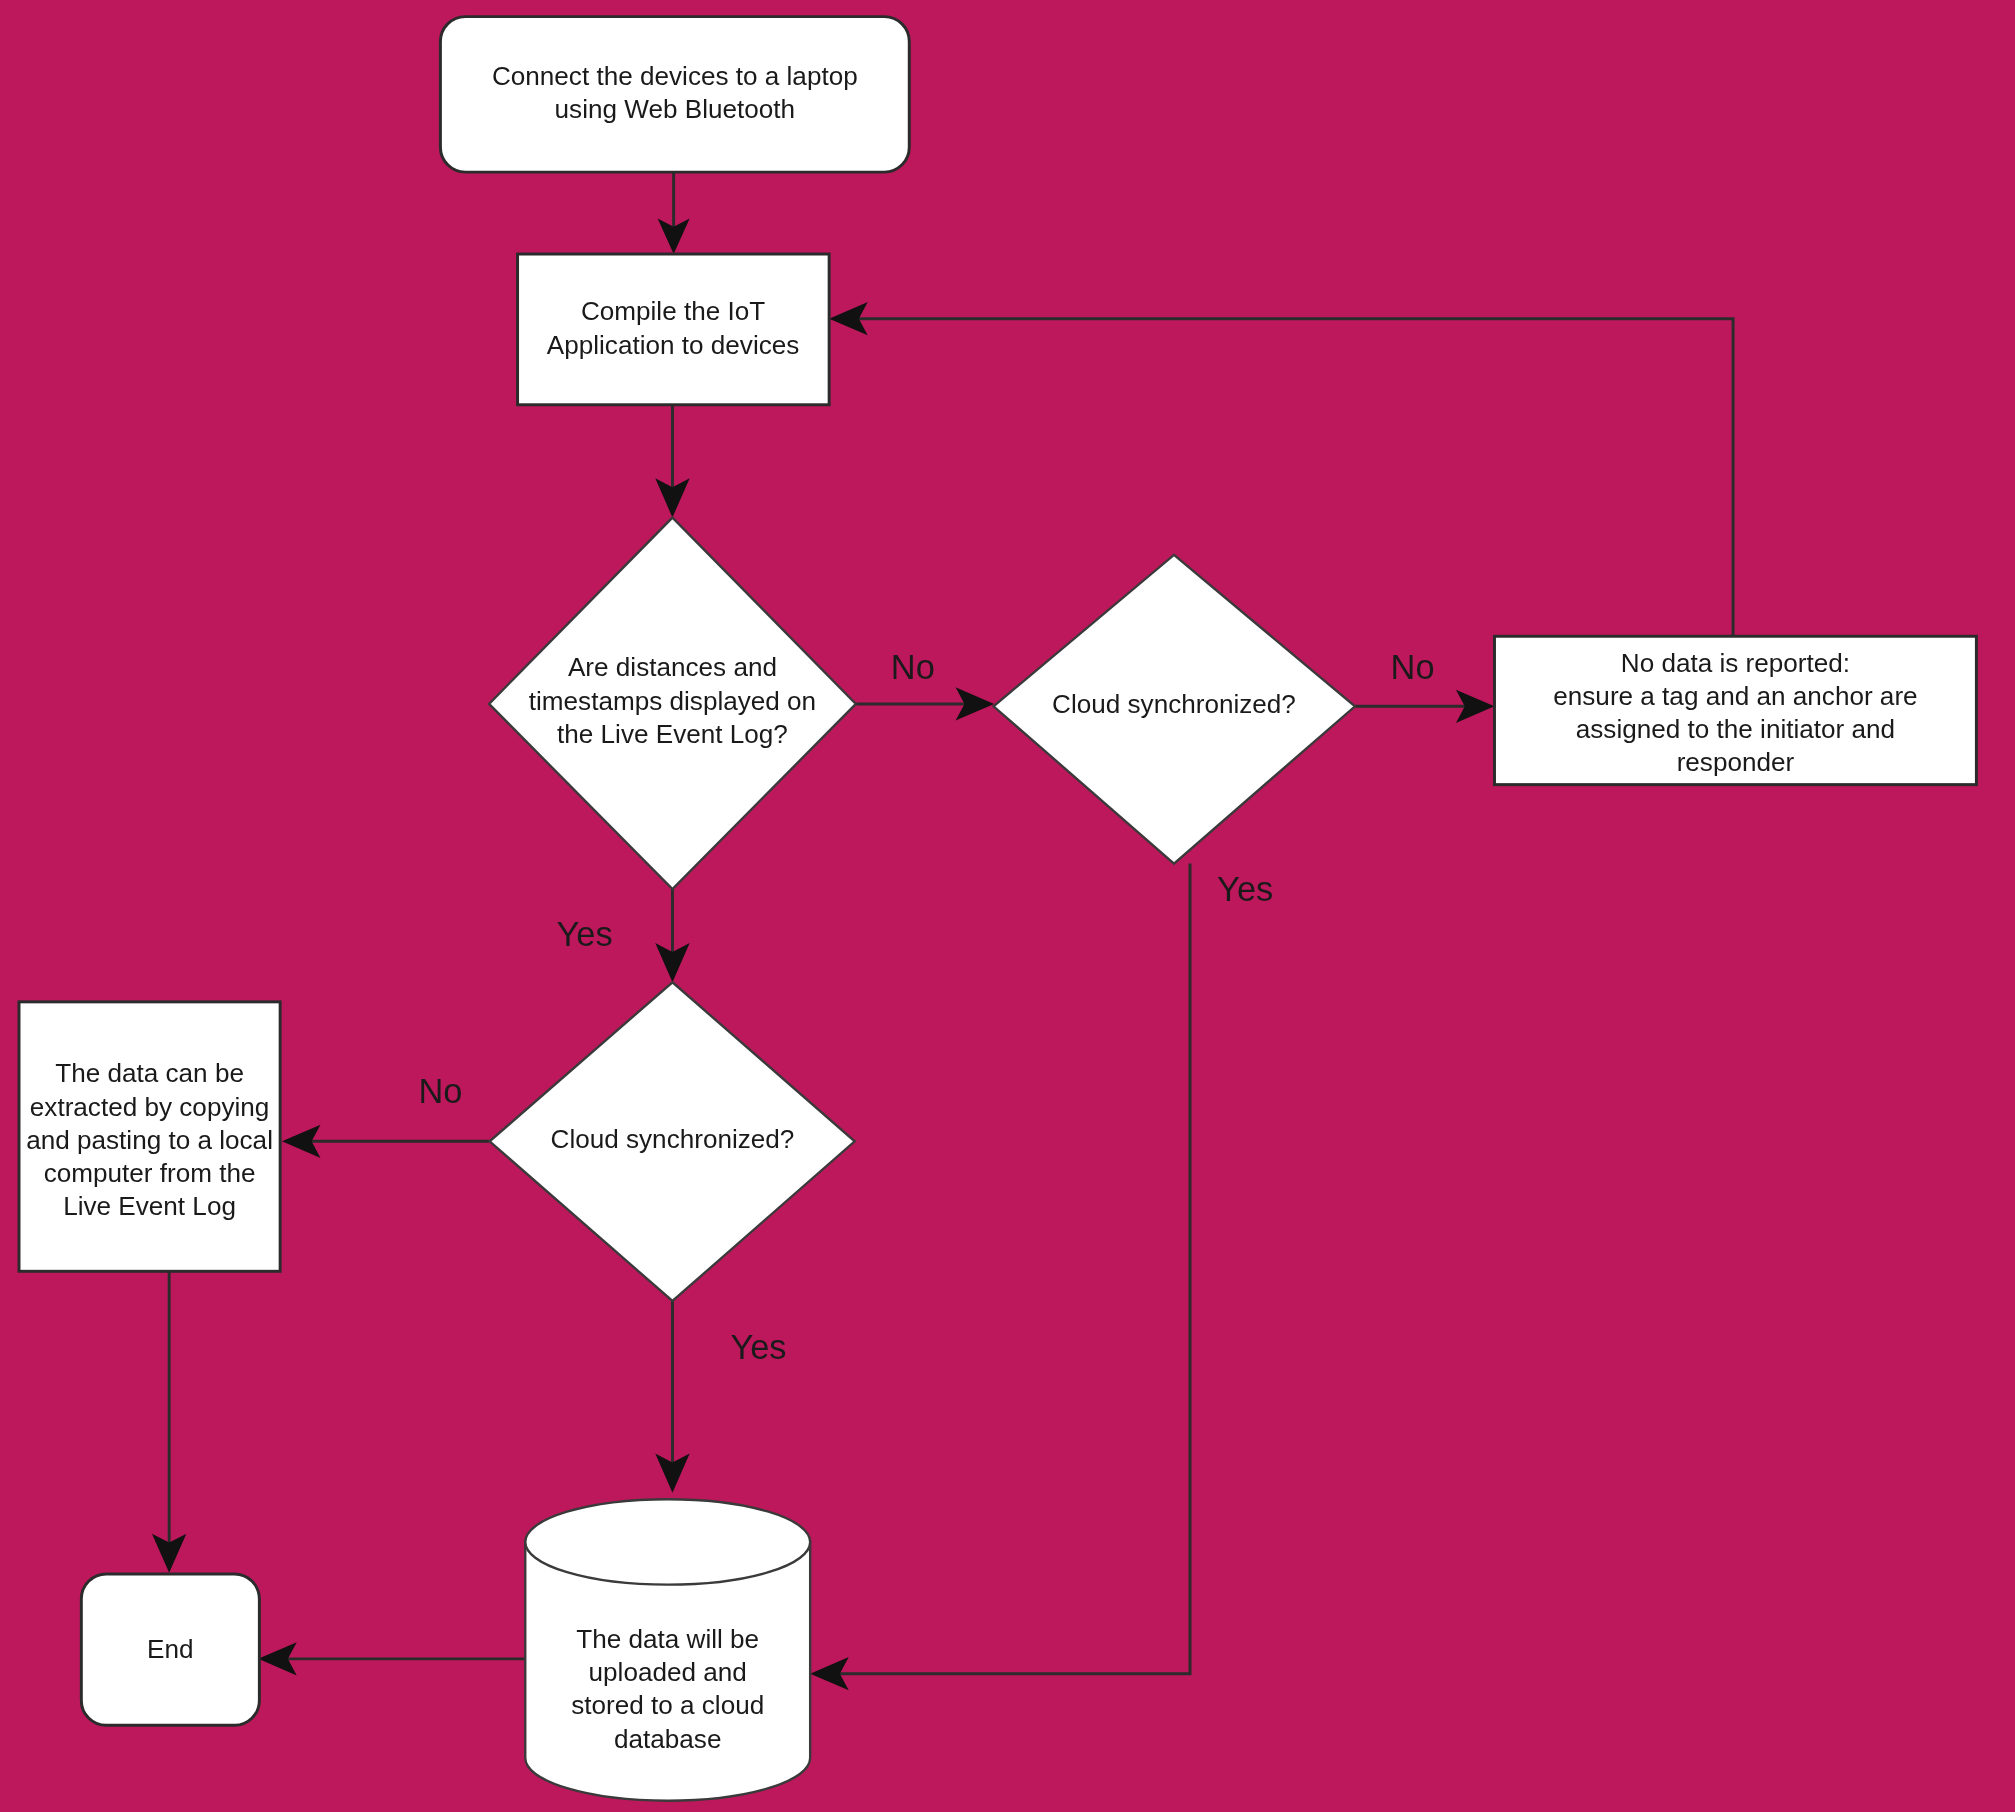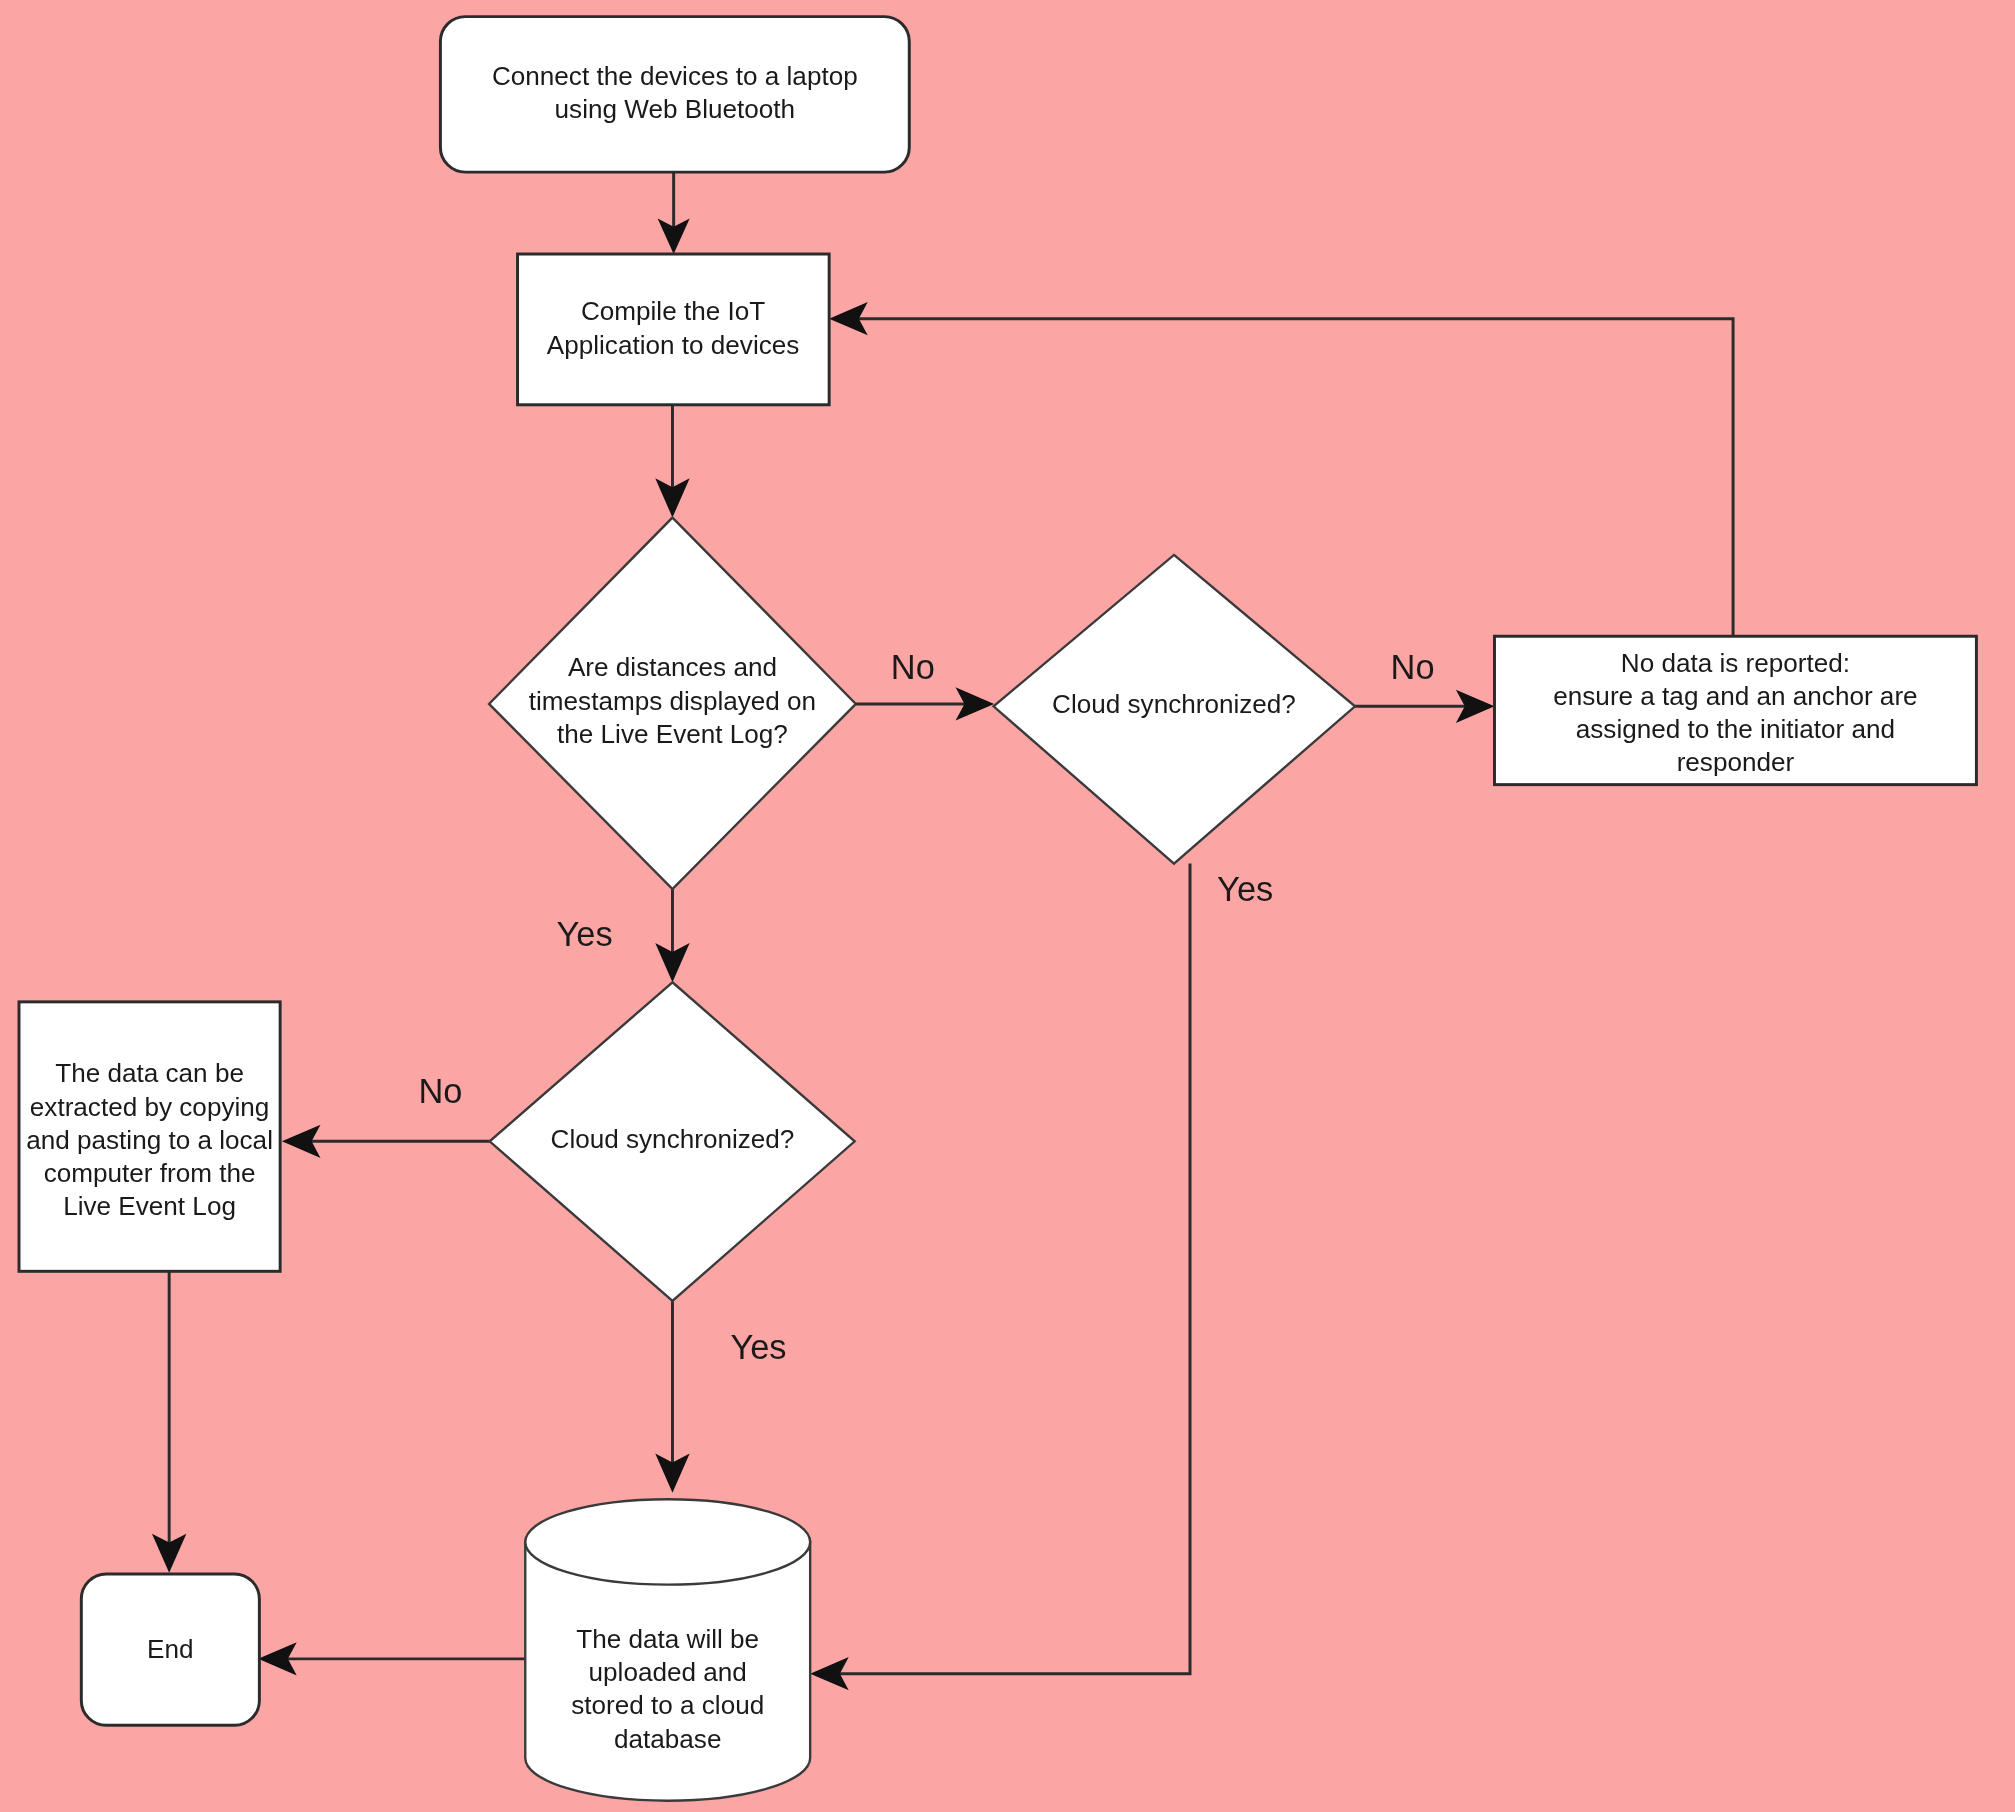--- a/index.html
+++ b/index.html
@@ -4,21 +4,21 @@
 <style>
   html, body {
     margin: 0;
     padding: 0;
     background: #ffffff;
   }
   #flowchart-root {
     position: relative;
     width: 2015px;
     height: 1812px;
-    background: #fca5a5;
+    background: #be185d;
     font-family: "Liberation Sans", sans-serif;
     overflow: hidden;
   }
   #diagram-svg {
     position: absolute;
     top: 0;
     left: 0;
     width: 2015px;
     height: 1812px;
   }

